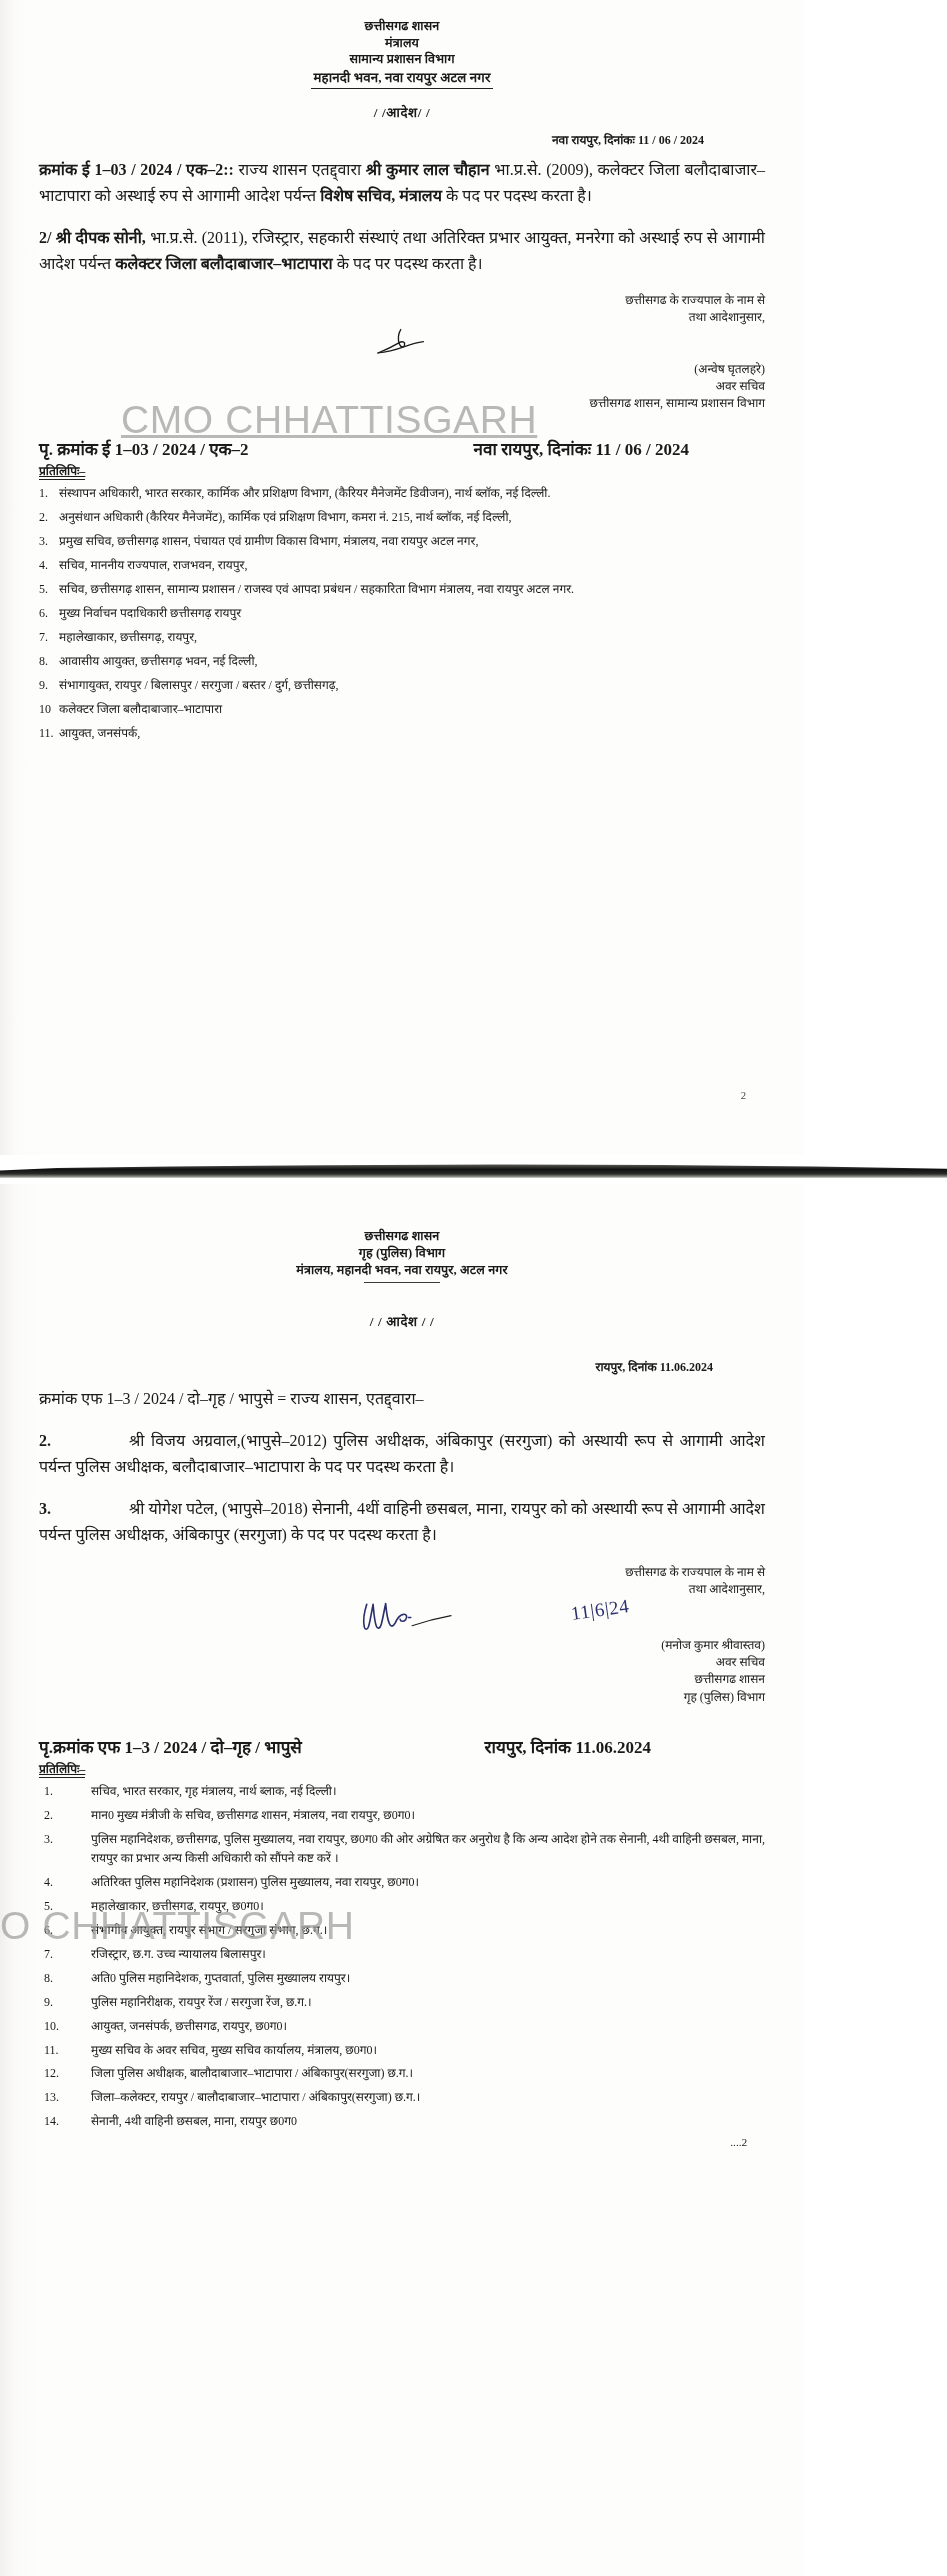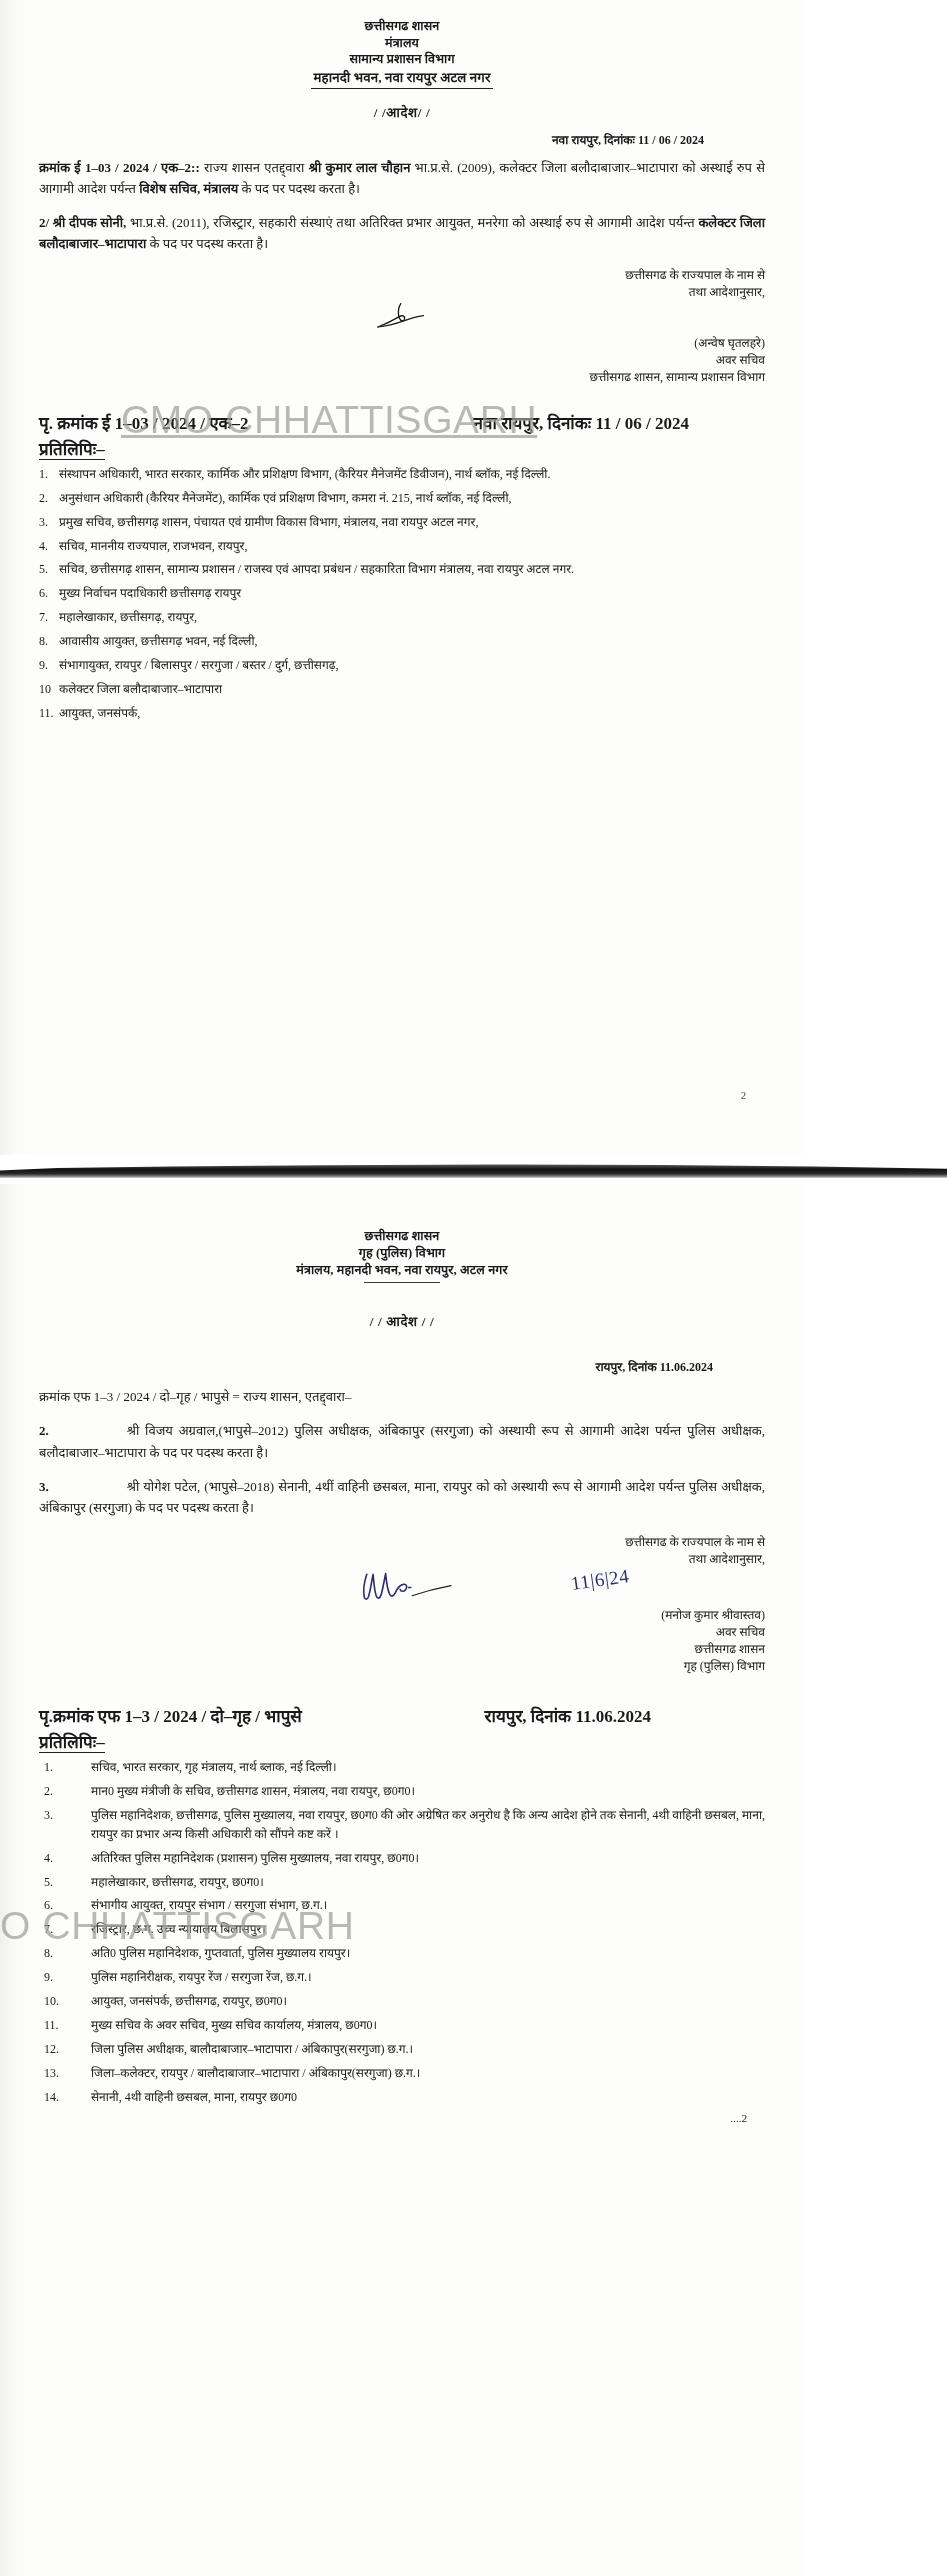--- a/index.html
+++ b/index.html
@@ -80,21 +80,21 @@
   }
 
   .dateline {
     font-size: 12px;
     font-weight: 700;
     margin-top: 10px;
     padding-right: 61px;
   }
 
   .para {
-    font-size: 13px;
+    font-size: 16px;
     line-height: 1.62;
     text-align: justify;
     text-justify: inter-word;
     margin-top: 8.8px;
   }
   .para.tight { margin-top: 3px; }
   .b { font-weight: 700; }
 
   .watermark {
     font-family: "Liberation Sans", "DejaVu Sans", sans-serif;
@@ -138,23 +138,24 @@
     justify-content: space-between;
     align-items: baseline;
     margin-top: 25px;
     font-size: 17px;
     font-weight: 700;
   }
   .copy-head .left-no { }
   .copy-head .right-no { padding-right: 76px; }
 
   .copy-label {
-    font-size: 17px;
+    font-size: 12px;
     font-weight: 700;
     margin-top: 2.5px;
+    text-decoration: underline;
   }
   .copy-label span {
     border-bottom: 1.3px solid #20201e;
     padding-bottom: 0.6px;
   }
 
   ol.cc-list {
     list-style: none;
     margin: 5px 0 0 0;
     padding: 0;

